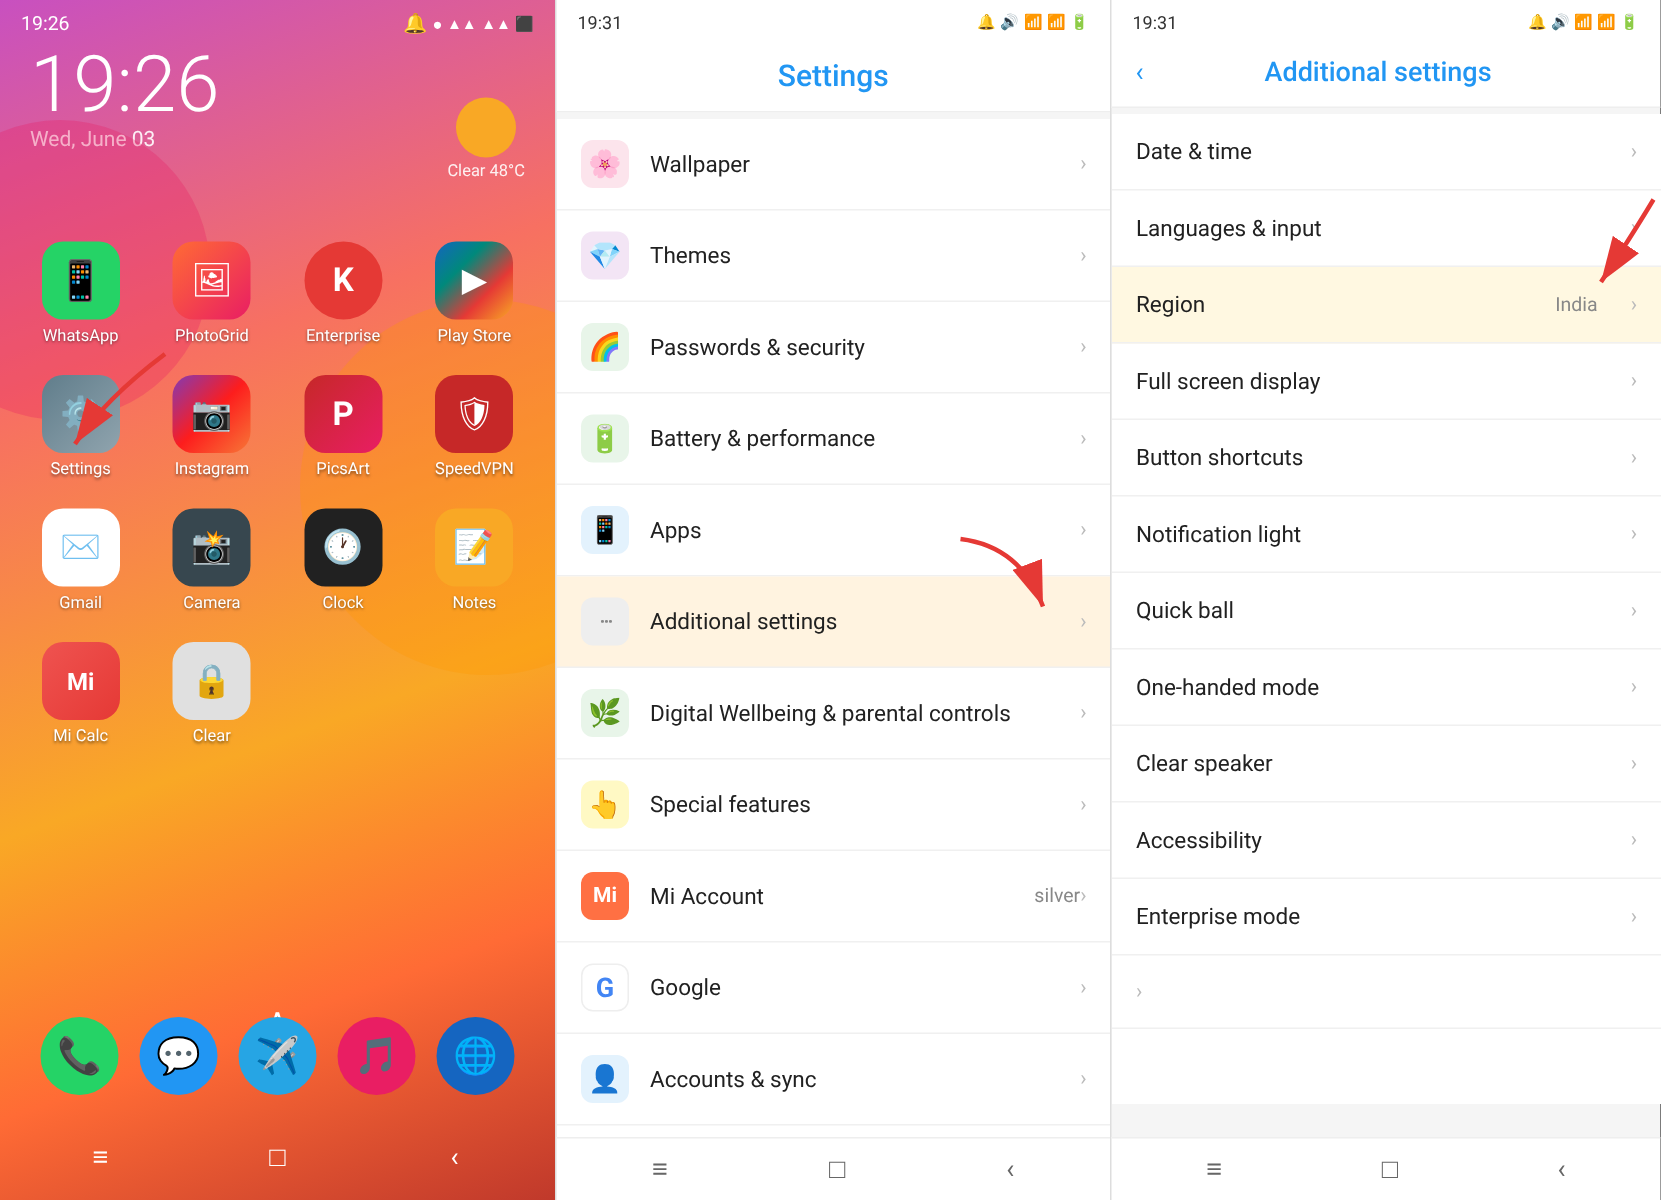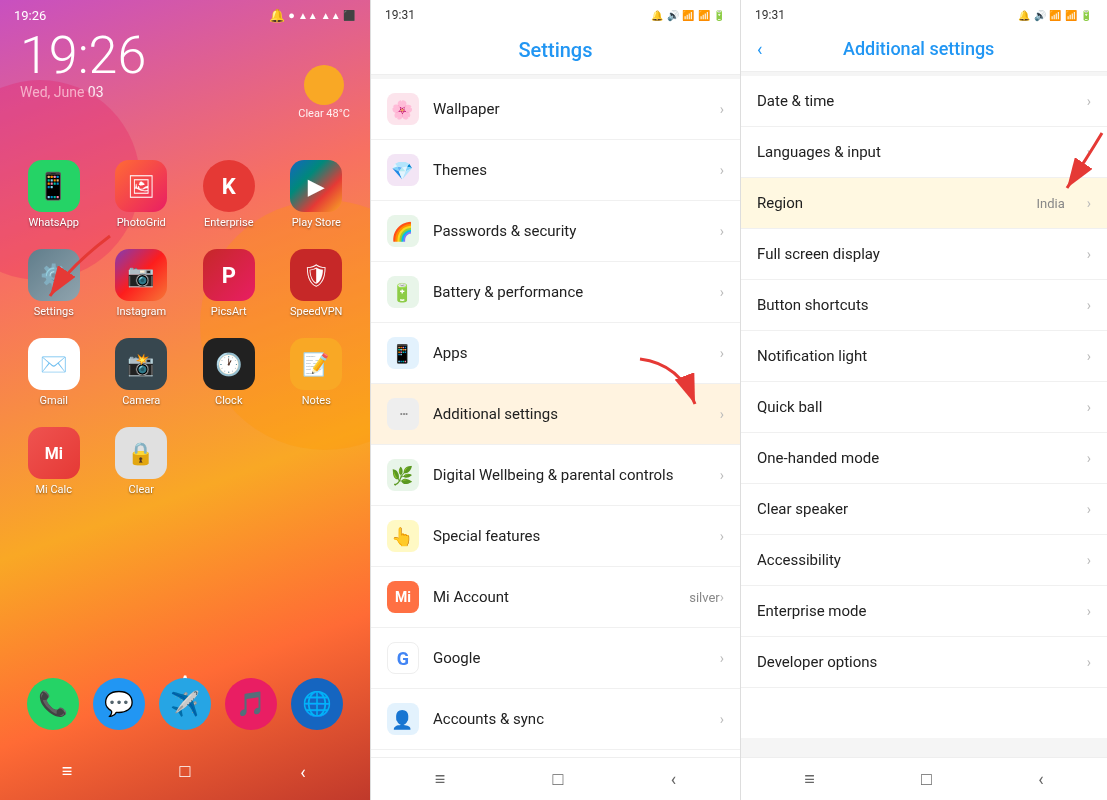--- a/index.html
+++ b/index.html
@@ -692,21 +692,20 @@
       <span class="add-item-text">Accessibility</span>
       <span class="add-chevron">›</span>
     </div>
 
     <div class="add-item">
       <span class="add-item-text">Enterprise mode</span>
       <span class="add-chevron">›</span>
     </div>
 
     <div class="add-item">
-      <span class="add-item-text">Developer options</span>
       <span class="add-chevron">›</span>
     </div>
   </div>
 
   <div class="bottom-nav">
     <span class="nav-icon">≡</span>
     <span class="nav-icon">□</span>
     <span class="nav-icon">‹</span>
   </div>
 </div>

